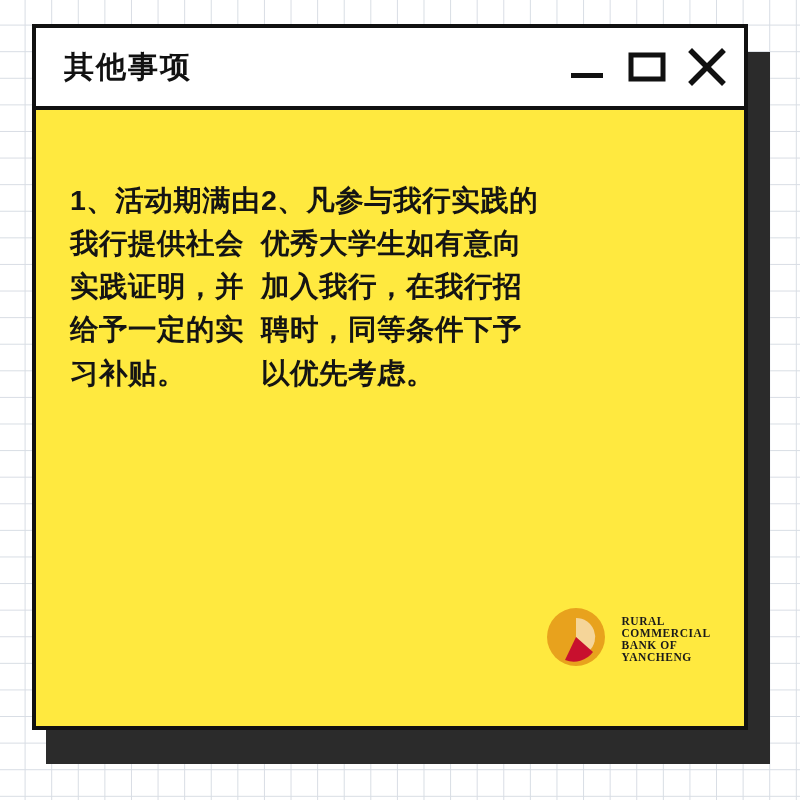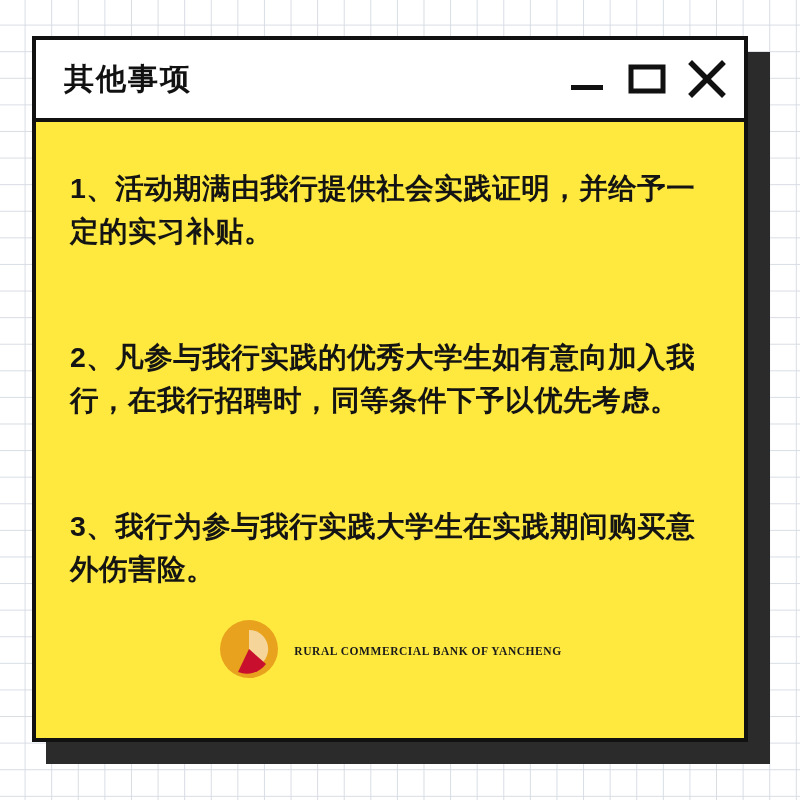--- a/index.html
+++ b/index.html
@@ -33,21 +33,21 @@
     left: 46px;
     top: 52px;
     width: 724px;
     height: 712px;
     background: #2b2b2b;
   }
 
   #window-card {
     position: absolute;
     left: 32px;
-    top: 36px;
+    top: 24px;
     width: 716px;
     height: 706px;
     background: #ffe93f;
     border: 4px solid #111111;
     box-sizing: border-box;
     display: flex;
     flex-direction: column;
   }
 
   #title-bar {
@@ -79,25 +79,24 @@
   .ctl {
     width: 38px;
     height: 38px;
     position: relative;
     display: inline-block;
   }
   .ctl svg { display: block; }
 
   #content-area {
     flex: 1 1 auto;
-    padding: 16px 34px 0 34px;
+    padding: 40px 34px 0 34px;
     box-sizing: border-box;
     display: flex;
-    flex-direction: column;
-    gap: 26px;
+    flex-direction: row;
   }
 
   .para {
     font-size: 28.5px;
     line-height: 1.52;
     color: #141414;
     font-weight: bold;
     letter-spacing: 0.5px;
     margin-bottom: 28px;
     text-align: left;
@@ -170,21 +169,20 @@
           <line x1="4" y1="4" x2="34" y2="34" stroke="#111111" stroke-width="5.5" stroke-linecap="square"></line>
           <line x1="34" y1="4" x2="4" y2="34" stroke="#111111" stroke-width="5.5" stroke-linecap="square"></line>
         </svg>
       </span>
     </div>
   </div>
 
   <div id="content-area">
     <p class="para">1、活动期满由我行提供社会实践证明，并给予一定的实习补贴。</p>
     <p class="para">2、凡参与我行实践的优秀大学生如有意向加入我行，在我行招聘时，同等条件下予以优先考虑。</p>
-    <p class="para">3、我行为参与我行实践大学生在实践期间购买意外伤害险。</p>
 
     <div id="logo-block">
       <span id="logo-mark">
         <svg width="62" height="62" viewBox="0 0 62 62">
           <circle cx="31" cy="31" r="29" fill="#e8a21d"></circle>
           <path d="M31 6 A25 25 0 0 1 31 56 A18 18 0 0 0 31 6 Z" fill="#f7d24a"></path>
           <path d="M31 12 A19 19 0 0 1 44 45 L31 31 Z" fill="#ffffff" opacity="0.55"></path>
           <path d="M31 31 L48 46 A24 24 0 0 1 20 54 Z" fill="#c8102e"></path>
         </svg>
       </span>

